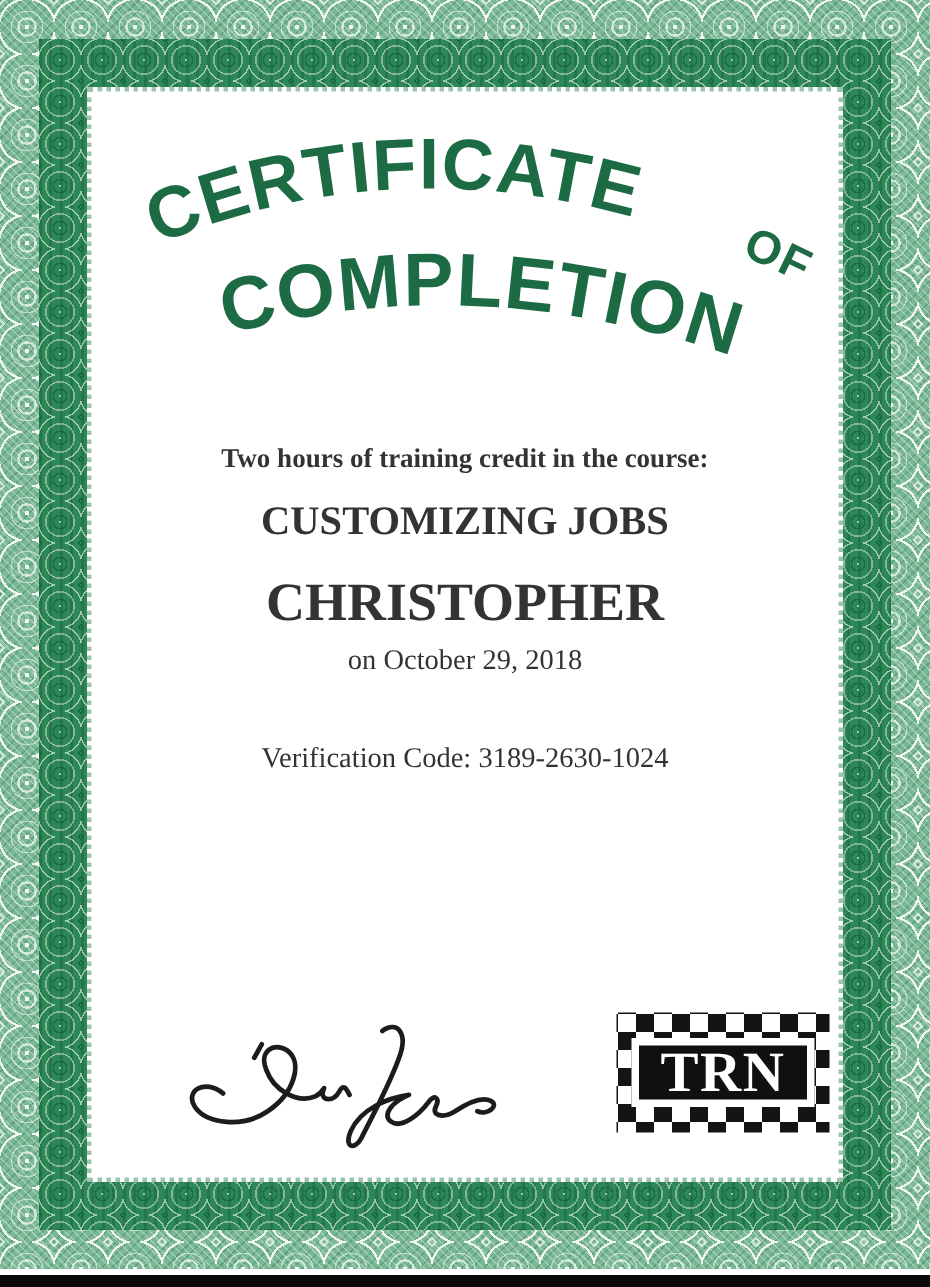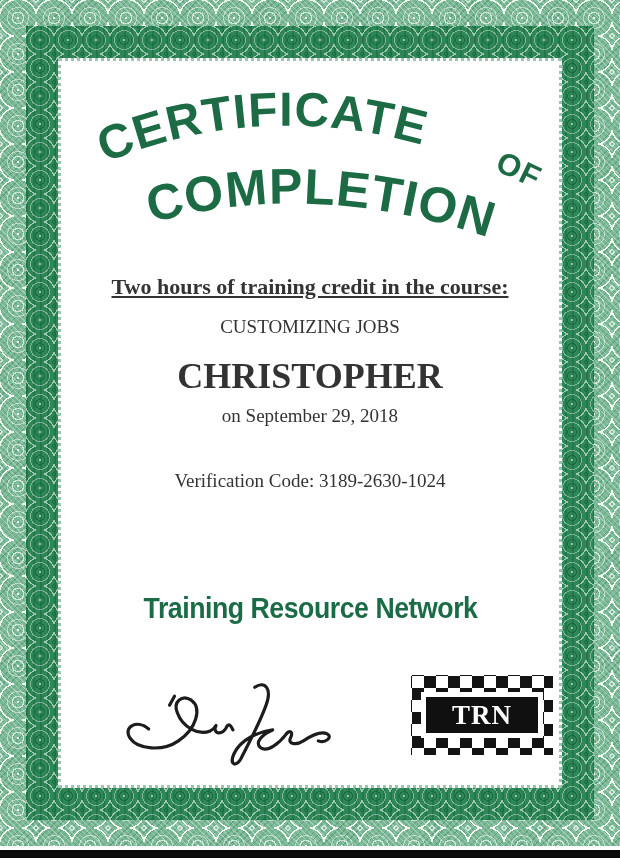--- a/index.html
+++ b/index.html
@@ -51,22 +51,22 @@
 
   
   .content { position:absolute; inset:0; display:flex; flex-direction:column; align-items:center; text-align:center; }
 
   .title-svg { width:500px; height:200px; margin-top:2px; flex:none; }
   .title-text { font-family:"Liberation Sans", sans-serif; font-weight:bold; fill:var(--title-green); }
   .t-main { font-size:48px; letter-spacing:1px; }
   .t-of   { font-size:31px; letter-spacing:1px; }
   .t2     { font-size:50px; letter-spacing:1px; }
 
-  .credit       { margin-top:11px; font-weight:bold; font-size:22px; color:var(--text-dark);text-decoration:underline; }
-  .course       { margin-top:16px; font-weight:normal; font-size:19px; color:var(--text-dark); }
+  .credit       { margin-top:32px; font-weight:bold; font-size:18px; color:var(--text-dark); }
+  .course       { margin-top:16px; font-weight:bold; font-size:27px; color:var(--text-dark); }
   .recipient    { margin-top:17px; font-weight:bold; font-size:36px; color:var(--text-dark); }
   .date         { margin-top:8px;  font-size:19px; color:var(--text-dark); }
   .verification { margin-top:43px; font-size:19px; color:var(--text-dark); }
 
   .org { margin-top:100px; font-family:"Liberation Sans", sans-serif; font-weight:bold; color:var(--footer-green); line-height:1.12; }
   .org-name    { display:inline-block; font-size:29px; transform:scaleX(0.92); letter-spacing:-0.5px; }
   .org-contact { display:inline-block; font-size:16px; transform:scaleX(0.90); }
   .org-address { display:inline-block; font-size:16px; transform:scaleX(0.90); }
   .org div { line-height:1.12; }
 
@@ -80,21 +80,21 @@
     background-size: 24px 24px;
     background-position: 1px 1px;
   }
   .trn-box {
     position:absolute; left:10px; right:10px; top:17px; bottom:17px;
     background:#101010; border:5px solid #ffffff;
     display:flex; align-items:center; justify-content:center;
   }
   .trn-text {
     color:#ffffff; font-family:"Liberation Serif", serif; font-weight:bold;
-    font-size:27px; letter-spacing:1px; line-height:1;
+    font-size:38px; letter-spacing:1px; line-height:1;
   }
 </style>
 </head>
 <body>
 
 <div class="certificate">
 
   <div class="frame-outer"></div>
   <div class="frame-mid"></div>
 
@@ -116,26 +116,25 @@
           <textPath href="#arc2" startOffset="50%">COMPLETION</textPath>
         </text>
       </svg>
 
       <div class="credit">Two hours of training credit in the course:</div>
 
       <div class="course">CUSTOMIZING JOBS</div>
 
       <div class="recipient">CHRISTOPHER</div>
 
-      <div class="date">on September 29, 2018</div>
+      <div class="date">on October 29, 2018</div>
 
       <div class="verification">Verification Code: 3189-2630-1024</div>
 
       <div class="org">
-        <div><span class="org-name">Training Resource Network</span></div>
       </div>
 
       <div class="sig-row">
         <svg class="signature-svg" viewBox="0 0 240 96" xmlns="http://www.w3.org/2000/svg">
           <path d="M 36 54
                    C 24 44, 10 52, 17 63
                    C 25 75, 50 77, 66 66
                    C 84 54, 90 33, 79 25
                    C 70 19, 60 26, 65 38
                    C 70 52, 86 61, 98 56

